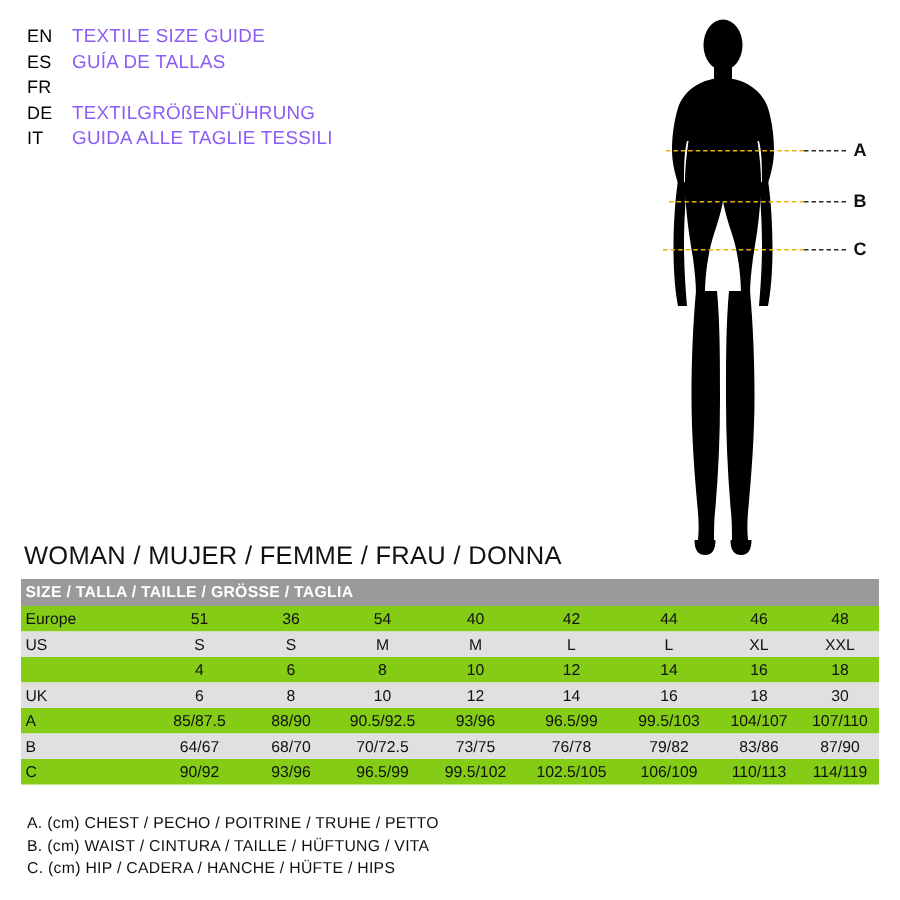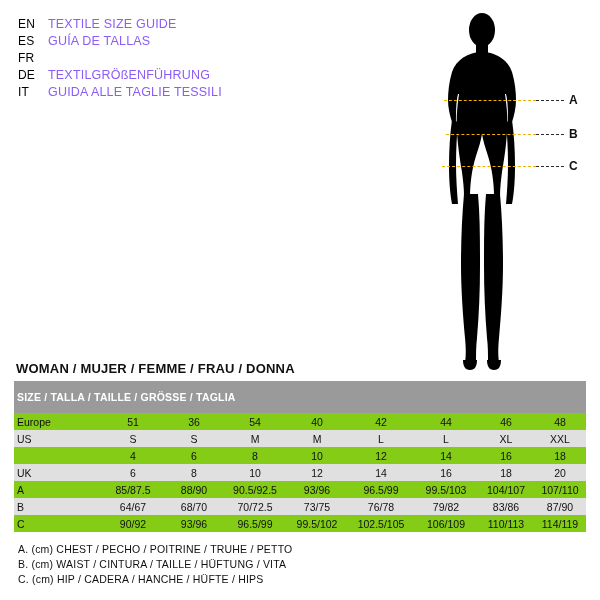--- a/index.html
+++ b/index.html
@@ -73,22 +73,22 @@
   }
 
   
   .table-area {
     position: absolute;
     left: 14px;
     top: 358px;
     width: 572px;
   }
   .woman-header {
-    font-size: 13px;
-    font-weight: bold;
+    font-size: 17px;
+    font-weight: normal;
     letter-spacing: 0.2px;
     padding: 3px 2px 5px 2px;
     color: #111;
   }
   table.size-table {
     border-collapse: collapse;
     width: 572px;
     table-layout: fixed;
     font-size: 10.5px;
   }
@@ -97,21 +97,21 @@
     padding: 0 3px;
     color: #111;
     white-space: nowrap;
   }
   tr.head-row td {
     background: #9a9a9a;
     color: #ffffff;
     font-weight: bold;
     font-size: 10.5px;
     letter-spacing: 0.2px;
-    height: 32px;
+    height: 18px;
   }
   tr.light td { background: #84cc16; }
   tr.dark td  { background: #e0e0e0; }
   td.label-col { text-align: left; padding-left: 5px; }
   td.val { text-align: center; }
 
   
   .footnotes {
     position: absolute;
     left: 18px;
@@ -286,21 +286,21 @@
 
         <tr class="dark">
           <td class="label-col">UK</td>
           <td class="val">6</td>
           <td class="val">8</td>
           <td class="val">10</td>
           <td class="val">12</td>
           <td class="val">14</td>
           <td class="val">16</td>
           <td class="val">18</td>
-          <td class="val">20</td>
+          <td class="val">30</td>
         </tr>
 
         <tr class="light">
           <td class="label-col">A</td>
           <td class="val">85/87.5</td>
           <td class="val">88/90</td>
           <td class="val">90.5/92.5</td>
           <td class="val">93/96</td>
           <td class="val">96.5/99</td>
           <td class="val">99.5/103</td>

